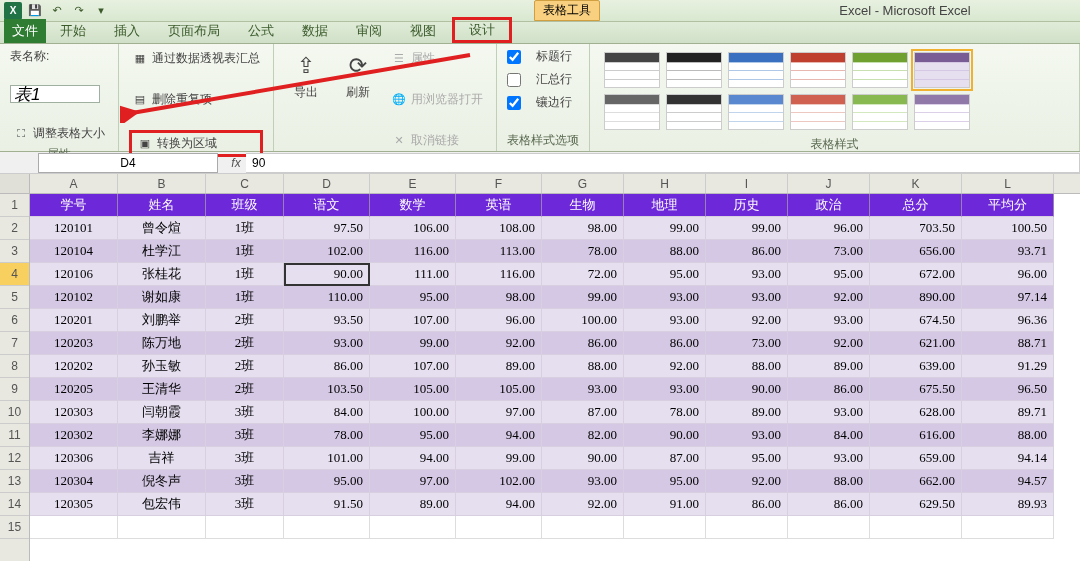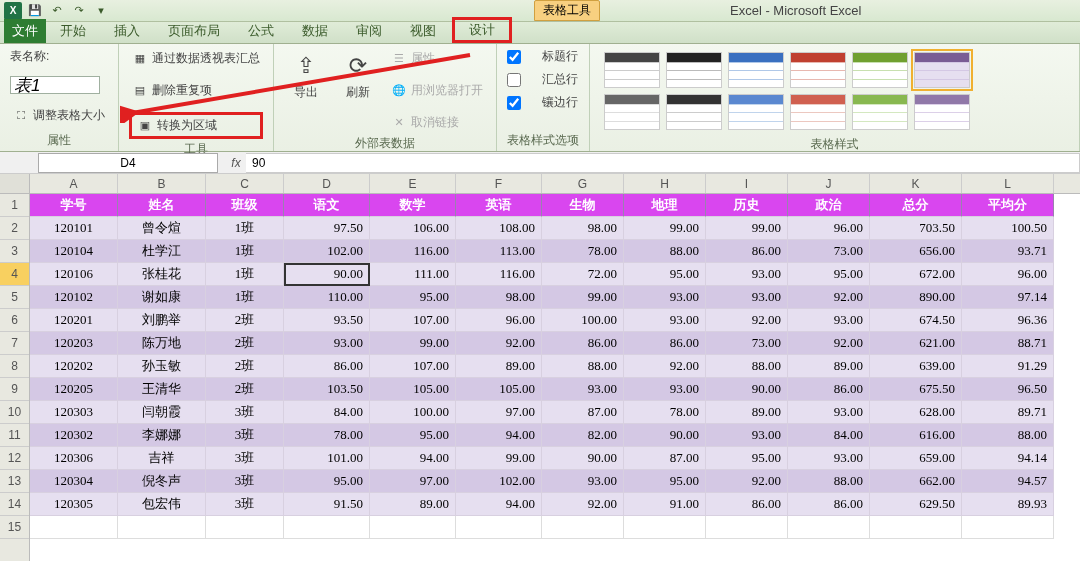--- a/index.html
+++ b/index.html
@@ -4,48 +4,48 @@
 <style>
 * { margin: 0; padding: 0; box-sizing: border-box; font-family: "Microsoft YaHei", "Segoe UI", sans-serif; }
 body { background: #fff; font-size: 12px; overflow: hidden; width: 1080px; height: 563px; }
 
 
 .titlebar { height: 22px; background: linear-gradient(#e8f0e0,#d8e8d0); display: flex; align-items: center; border-bottom: 1px solid #b0c0a0; }
 .qat { display: flex; align-items: center; gap: 4px; padding: 0 4px; }
 .qat-icon { width: 18px; height: 18px; display: flex; align-items: center; justify-content: center; font-size: 11px; color: #3a5a2a; }
 .excel-logo { width: 18px; height: 18px; background: #217346; color: #fff; font-weight: bold; font-size: 10px; display: flex; align-items: center; justify-content: center; border-radius: 2px; }
 .title-context { background: #f8d080; border: 1px solid #d0a040; padding: 1px 8px; font-size: 12px; margin-left: 420px; border-radius: 2px 2px 0 0; }
-.title-text { flex: 1; text-align: left; font-size: 13px; color: #444; margin-left: 130px; }
+.title-text { flex: 1; text-align: center; font-size: 13px; color: #444; margin-left: 130px; }
 
 
 .ribbon-tabs { height: 22px; background: linear-gradient(#e0ecd8,#d0e0c8); display: flex; align-items: flex-end; border-bottom: 1px solid #a0b090; padding-left: 4px; }
 .tab { padding: 3px 14px; font-size: 13px; color: #3a5a2a; cursor: pointer; }
 .tab-file { background: #2e7d32; color: #fff; padding: 3px 8px; font-size: 13px; }
 .tab-design { border: 3px solid #e02020; padding: 1px 14px; margin-left: 2px; }
 
 
 .ribbon { height: 108px; background: linear-gradient(#f4f8f0,#eaf0e4); border-bottom: 1px solid #a0b090; display: flex; }
 .ribbon-group { border-right: 1px solid #c0d0b8; padding: 4px 10px 2px 10px; display: flex; flex-direction: column; justify-content: space-between; }
 .group-label { text-align: center; font-size: 12px; color: #5a6a50; padding-top: 2px; }
 .group-body { flex: 1; display: flex; gap: 8px; align-items: flex-start; }
 
-.prop-col { display: flex; flex-direction: column; gap: 11px; font-size: 12px; color: #444; }
+.prop-col { display: flex; flex-direction: column; gap: 20px; font-size: 12px; color: #444; }
 .prop-input { width: 90px; height: 18px; border: 1px solid #a0b0a0; background: #fff; padding: 0 3px; font-size: 17px; font-style: italic; }
 .small-btn { display: flex; align-items: center; gap: 4px; font-size: 12px; color: #444; padding: 2px 3px; cursor: pointer; white-space: nowrap; }
 .small-btn .ico { width: 16px; height: 16px; display: inline-flex; align-items: center; justify-content: center; font-size: 11px; }
 .small-btn.disabled { color: #aaa; }
 
 .big-btn { display: flex; flex-direction: column; align-items: center; gap: 2px; padding: 2px 6px; font-size: 12px; color: #444; cursor: pointer; }
 .big-btn .big-ico { width: 32px; height: 32px; display: flex; align-items: center; justify-content: center; font-size: 22px; }
 
 .convert-highlight { border: 3px solid #e02020; padding: 0 2px; }
 
 .checks { display: flex; gap: 18px; }
 .check-col { display: flex; flex-direction: column; gap: 6px; }
-.chk { display: flex; align-items: center; gap: 21px; font-size: 12px; color: #444; }
+.chk { display: flex; align-items: center; gap: 15px; font-size: 12px; color: #444; }
 .chk input { width: 14px; height: 14px; }
 
 .styles-gallery { display: flex; gap: 6px; padding: 4px; flex-wrap: wrap; width: 420px; align-content: flex-start;}
 .style-thumb { width: 56px; height: 36px; border: 1px solid #ccc; display: grid; grid-template-rows: 9px repeat(3, 1fr); background: #fff; }
 .style-thumb .hdr { background: var(--h,#888); }
 .style-thumb .rw { border-top: 1px solid var(--r,#ddd); background: var(--b,#fff); }
 .style-thumb.selected { outline: 2px solid #f0b030; outline-offset: 1px; }
 
 
 .arrow-svg { position: absolute; left: 120px; top: 53px; pointer-events: none; z-index: 50; }
@@ -65,21 +65,21 @@
 
 .cols { flex: 1; overflow: hidden; }
 .colhdrs { height: 20px; display: flex; border-bottom: 1px solid #bbb; background: #e8e8e0; }
 .ch { border-right: 1px solid #ccc; display: flex; align-items: center; justify-content: center; font-size: 12px; color: #555; }
 
 .datarow { height: 23px; display: flex; }
 .cell { border-right: 1px solid #d8d0e0; border-bottom: 1px solid #d8d0e0; display: flex; align-items: center; padding: 0 6px; font-size: 13px; font-family: "SimSun", serif; }
 .cell.c { justify-content: center; }
 .cell.r { justify-content: flex-end; }
 
-.thead .cell { background: #d946ef; color: #fff; justify-content: center; font-weight: bold; border-right: 1px solid #9a80b0; font-family: "Microsoft YaHei"; }
+.thead .cell { background: #6d28d9; color: #fff; justify-content: center; font-weight: normal; border-right: 1px solid #9a80b0; font-family: "Microsoft YaHei"; }
 .band0 .cell { background: #e6dff0; }
 .band1 .cell { background: #d4c8e4; }
 .emptycell { background:#fff; border-right:1px solid #ddd; border-bottom:1px solid #ddd; }
 
 .active-cell { outline: 2px solid #333; outline-offset: -2px; position: relative; z-index: 5; }
 
 .cw-A { width: 88px; } .cw-B { width: 88px; } .cw-C { width: 78px; }
 .cw-D { width: 86px; } .cw-E { width: 86px; } .cw-F { width: 86px; }
 .cw-G { width: 82px; } .cw-H { width: 82px; } .cw-I { width: 82px; }
 .cw-J { width: 82px; } .cw-K { width: 92px; } .cw-L { width: 92px; }

